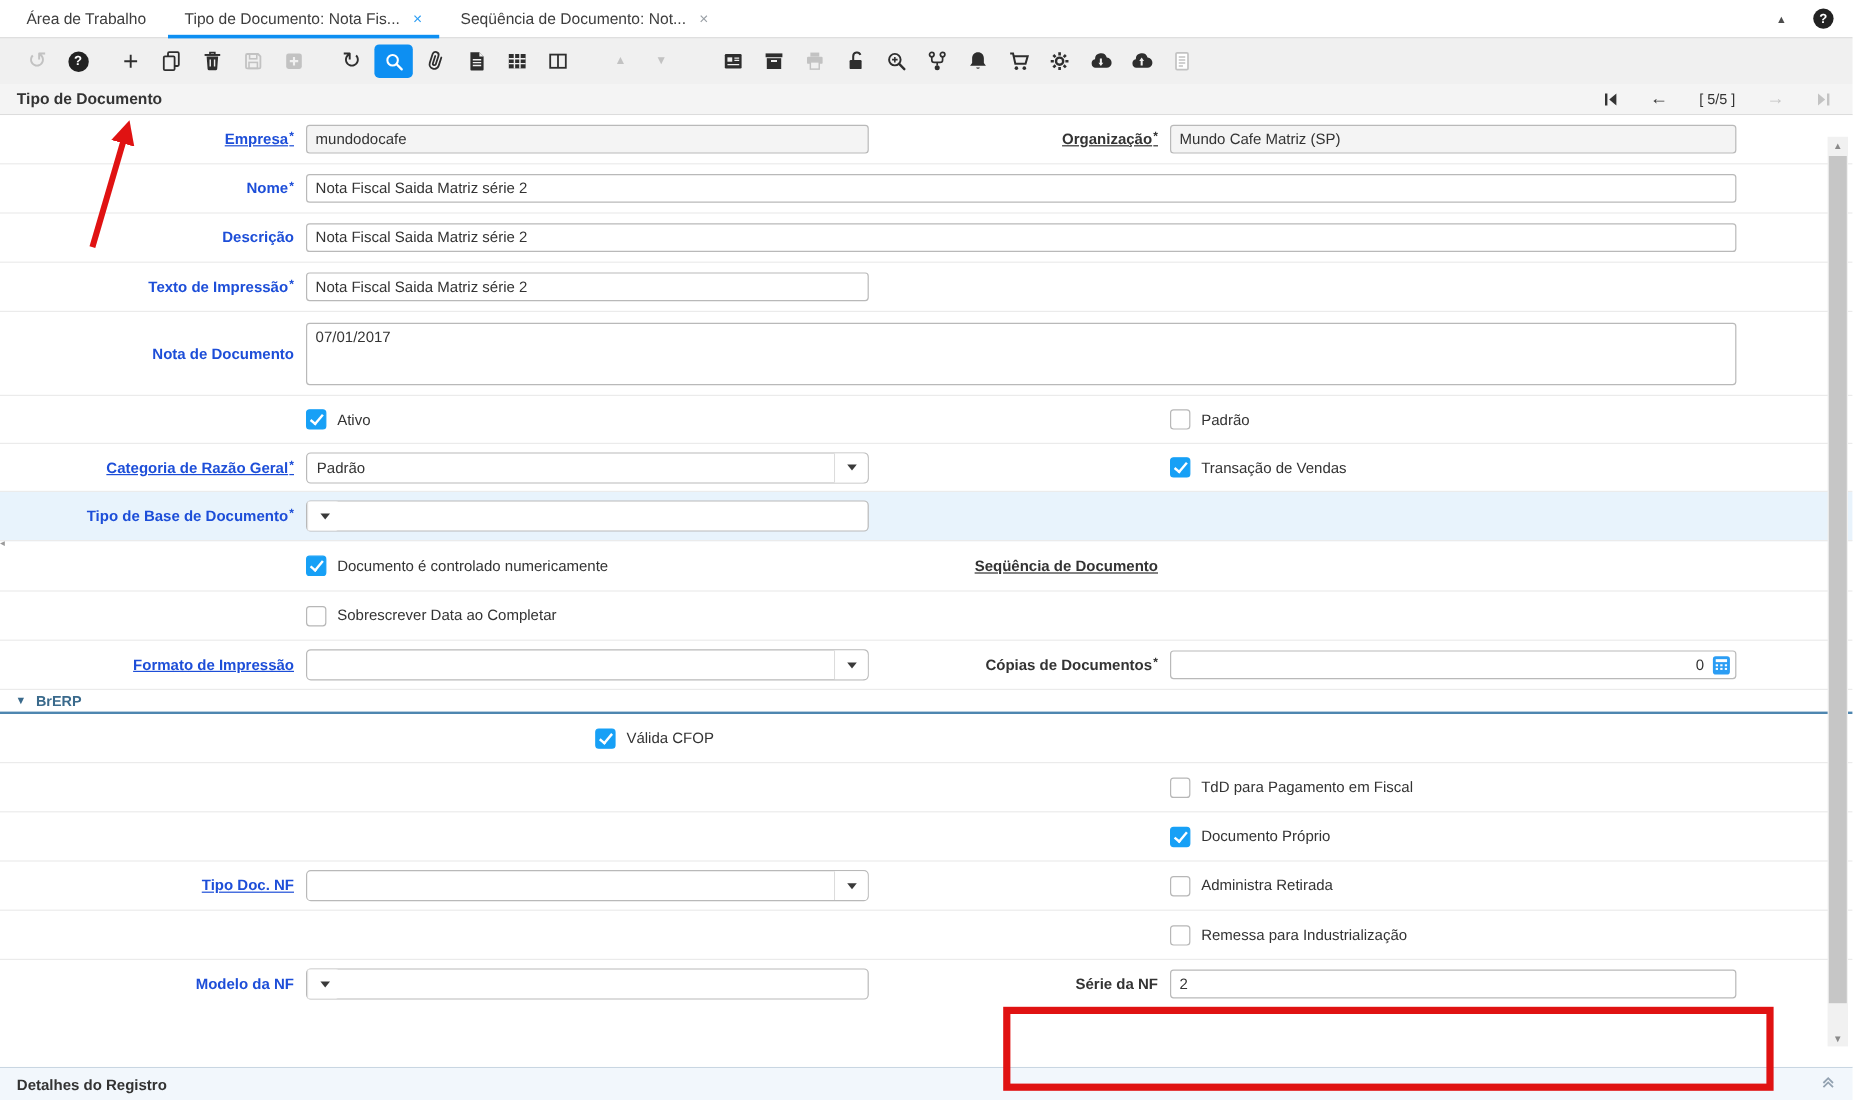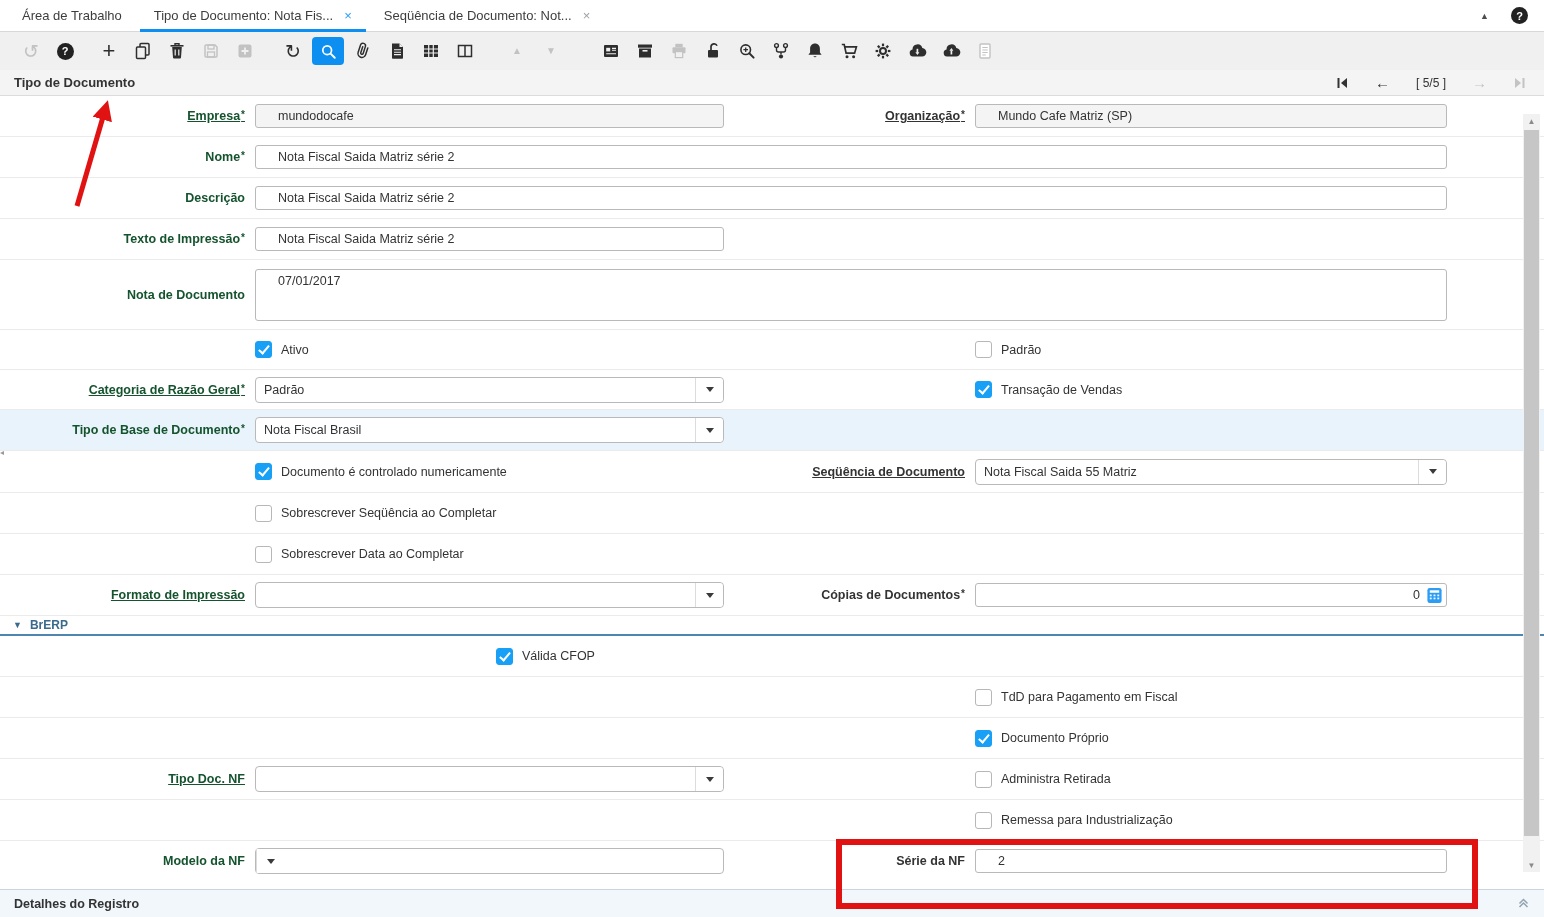--- a/index.html
+++ b/index.html
@@ -40,29 +40,29 @@
               display:flex; align-items:center; padding:0 14px; }
   .title { font-size:13px; font-weight:bold; color:#333; }
   .recnav { margin-left:auto; display:flex; align-items:center; gap:26px; padding-right:4px; }
   .recnav .nbtn { display:flex; align-items:center; color:#333; font-size:15px; }
   .recnav .nbtn.dis { color:#c3c3c3; }
   .recpos { font-size:12px; color:#333; }
   
   .content { position:relative; height:793px; background:#fff; overflow:hidden; }
   .frow { display:flex; align-items:center; border-bottom:1px solid #ebebeb; height:40px; }
   .frow.hl { background:#e8f3fc; }
-  .lbl-l { width:245px; text-align:right; flex:none; font-size:12.5px; font-weight:bold; color:#14532d; }
+  .lbl-l { width:245px; text-align:right; flex:none; font-size:12.5px; font-weight:bold; color:#1d4ed8; }
   .fld-l { margin-left:10px; width:469px; flex:none; display:flex; align-items:center; }
   .lbl-r { width:241px; text-align:right; flex:none; font-size:12.5px; font-weight:bold; color:#333; }
   .fld-r { margin-left:10px; width:472px; flex:none; display:flex; align-items:center; }
   .fld-w { margin-left:10px; width:1192px; flex:none; display:flex; align-items:center; }
   .lnk { text-decoration:underline; }
   .req::after { content:"*"; font-size:10px; vertical-align:top; margin-left:1px; }
   .tin { height:24px; width:100%; border:1px solid #b9b9b9; border-radius:3px;
-         font-family:inherit; font-size:12.5px; color:#333; padding:0 22px; background:#fff; }
+         font-family:inherit; font-size:12.5px; color:#333; padding:0 7px; background:#fff; }
   .tin.ro { background:#f4f4f4; }
   .tin.num { text-align:right; padding-right:26px; }
   textarea.tin { height:52px; padding-top:4px; resize:none; }
   .combo { position:relative; height:26px; width:100%; border:1px solid #b9b9b9; border-radius:4px;
            background:#fff; display:flex; align-items:stretch; }
   .combo .val { flex:1; display:flex; align-items:center; padding:0 8px; font-size:12.5px; color:#333;
                 overflow:hidden; white-space:nowrap; }
   .combo .dbtn { width:28px; border-left:1px solid #dcdcdc; display:flex; align-items:center;
                  justify-content:center; background:#fff; border-radius:0 4px 4px 0; }
   .darr { width:0; height:0; border-left:4px solid transparent; border-right:4px solid transparent;
@@ -375,52 +375,36 @@
       <span class="fld-r">
         <span class="cb on"></span>
         <span class="cbl">Transação de Vendas</span>
       </span>
     </div>
 
     <div class="frow hl" style="height:41px">
       <span class="lbl-l req">Tipo de Base de Documento</span>
       <span class="fld-l">
         <span class="combo">
-          <span class="val">Nota Fiscal Brasil</span>
           <span class="dbtn">
               <span class="darr"></span>
             </span>
         </span>
       </span>
     </div>
 
     <div class="frow" style="height:42px">
       <span class="lbl-l"></span>
       <span class="fld-l">
         <span class="cb on"></span>
         <span class="cbl">Documento é controlado numericamente</span>
       </span>
       <span class="lbl-r lnk">Seqüência de Documento</span>
-      <span class="fld-r">
-        <span class="combo">
-          <span class="val">Nota Fiscal Saida 55 Matriz</span>
-          <span class="dbtn">
-              <span class="darr"></span>
-            </span>
-        </span>
-      </span>
-    </div>
-
-    <div class="frow" style="height:41px">
-      <span class="lbl-l"></span>
-      <span class="fld-l">
-        <span class="cb"></span>
-        <span class="cbl">Sobrescrever Seqüência ao Completar</span>
-      </span>
-    </div>
+    </div>
+
 
     <div class="frow" style="height:41px">
       <span class="lbl-l"></span>
       <span class="fld-l">
         <span class="cb"></span>
         <span class="cbl">Sobrescrever Data ao Completar</span>
       </span>
     </div>
 
     <div class="frow" style="height:41px">

